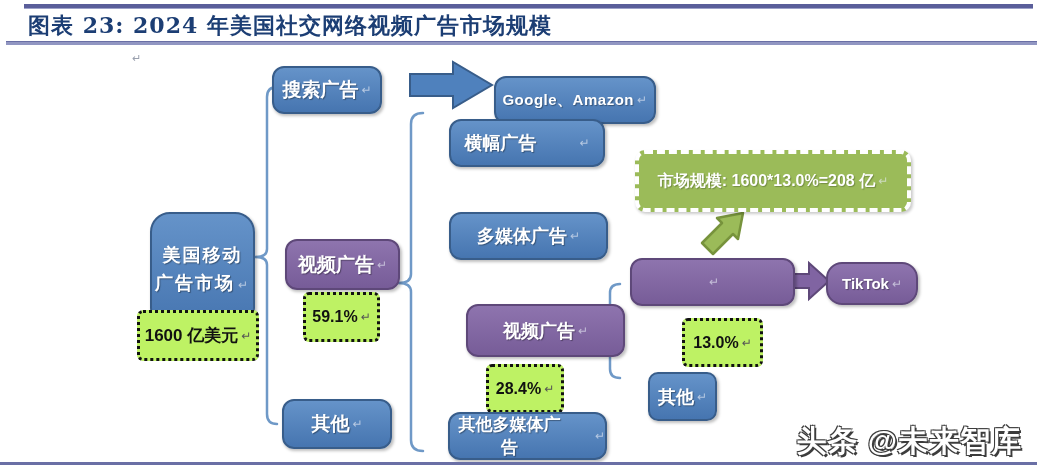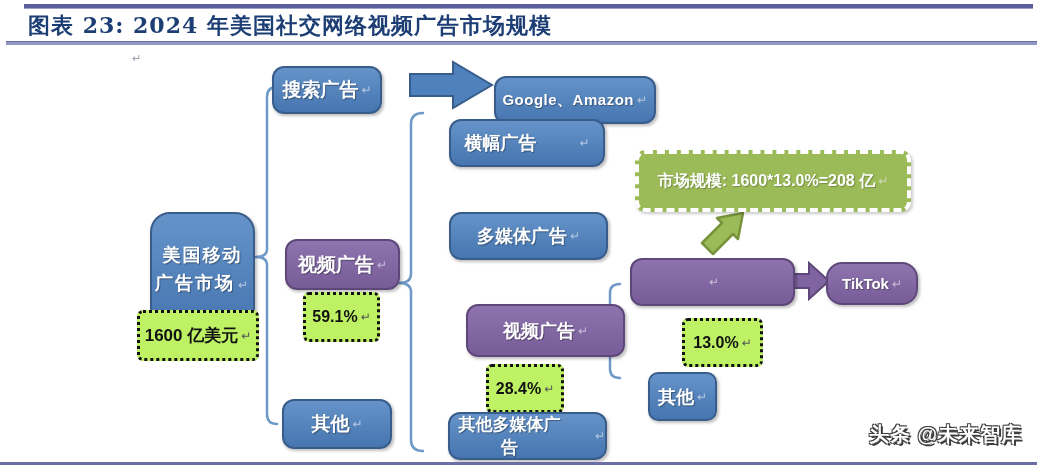--- a/index.html
+++ b/index.html
@@ -34,21 +34,21 @@
     position:absolute;display:flex;align-items:center;justify-content:center;
     background:#9bbb59;border:4px dashed #ffffff;border-radius:10px;
     font-weight:bold;color:#ffffff;font-size:16px;
     text-shadow:1px 1px 1px rgba(0,0,0,0.25);
     box-shadow:1.5px 2px 3px rgba(0,0,0,0.2);
   }
   .ret{font-weight:normal;font-size:12px;margin-left:3px;color:rgba(230,235,245,0.65);text-shadow:none;}
   .dotted .ret{color:#555555;}
   .svg-layer{position:absolute;left:0;top:0;width:1037px;height:471px;pointer-events:none;}
   .watermark{
-    position:absolute;right:15px;top:421px;font-size:20px;font-weight:bold;color:#ffffff;
+    position:absolute;right:15px;top:421px;font-size:30px;font-weight:bold;color:#ffffff;
     letter-spacing:1px;white-space:nowrap;
     text-shadow:2px 2px 0 #3c3c3c,-1px -1px 0 #3c3c3c,1px -1px 0 #3c3c3c,-1px 1px 0 #3c3c3c;
   }
   .stray{position:absolute;left:132px;top:52px;font-size:11px;color:#9aa0ae;}
 </style>
 </head>
 <body>
 
 <div class="screen">
 

